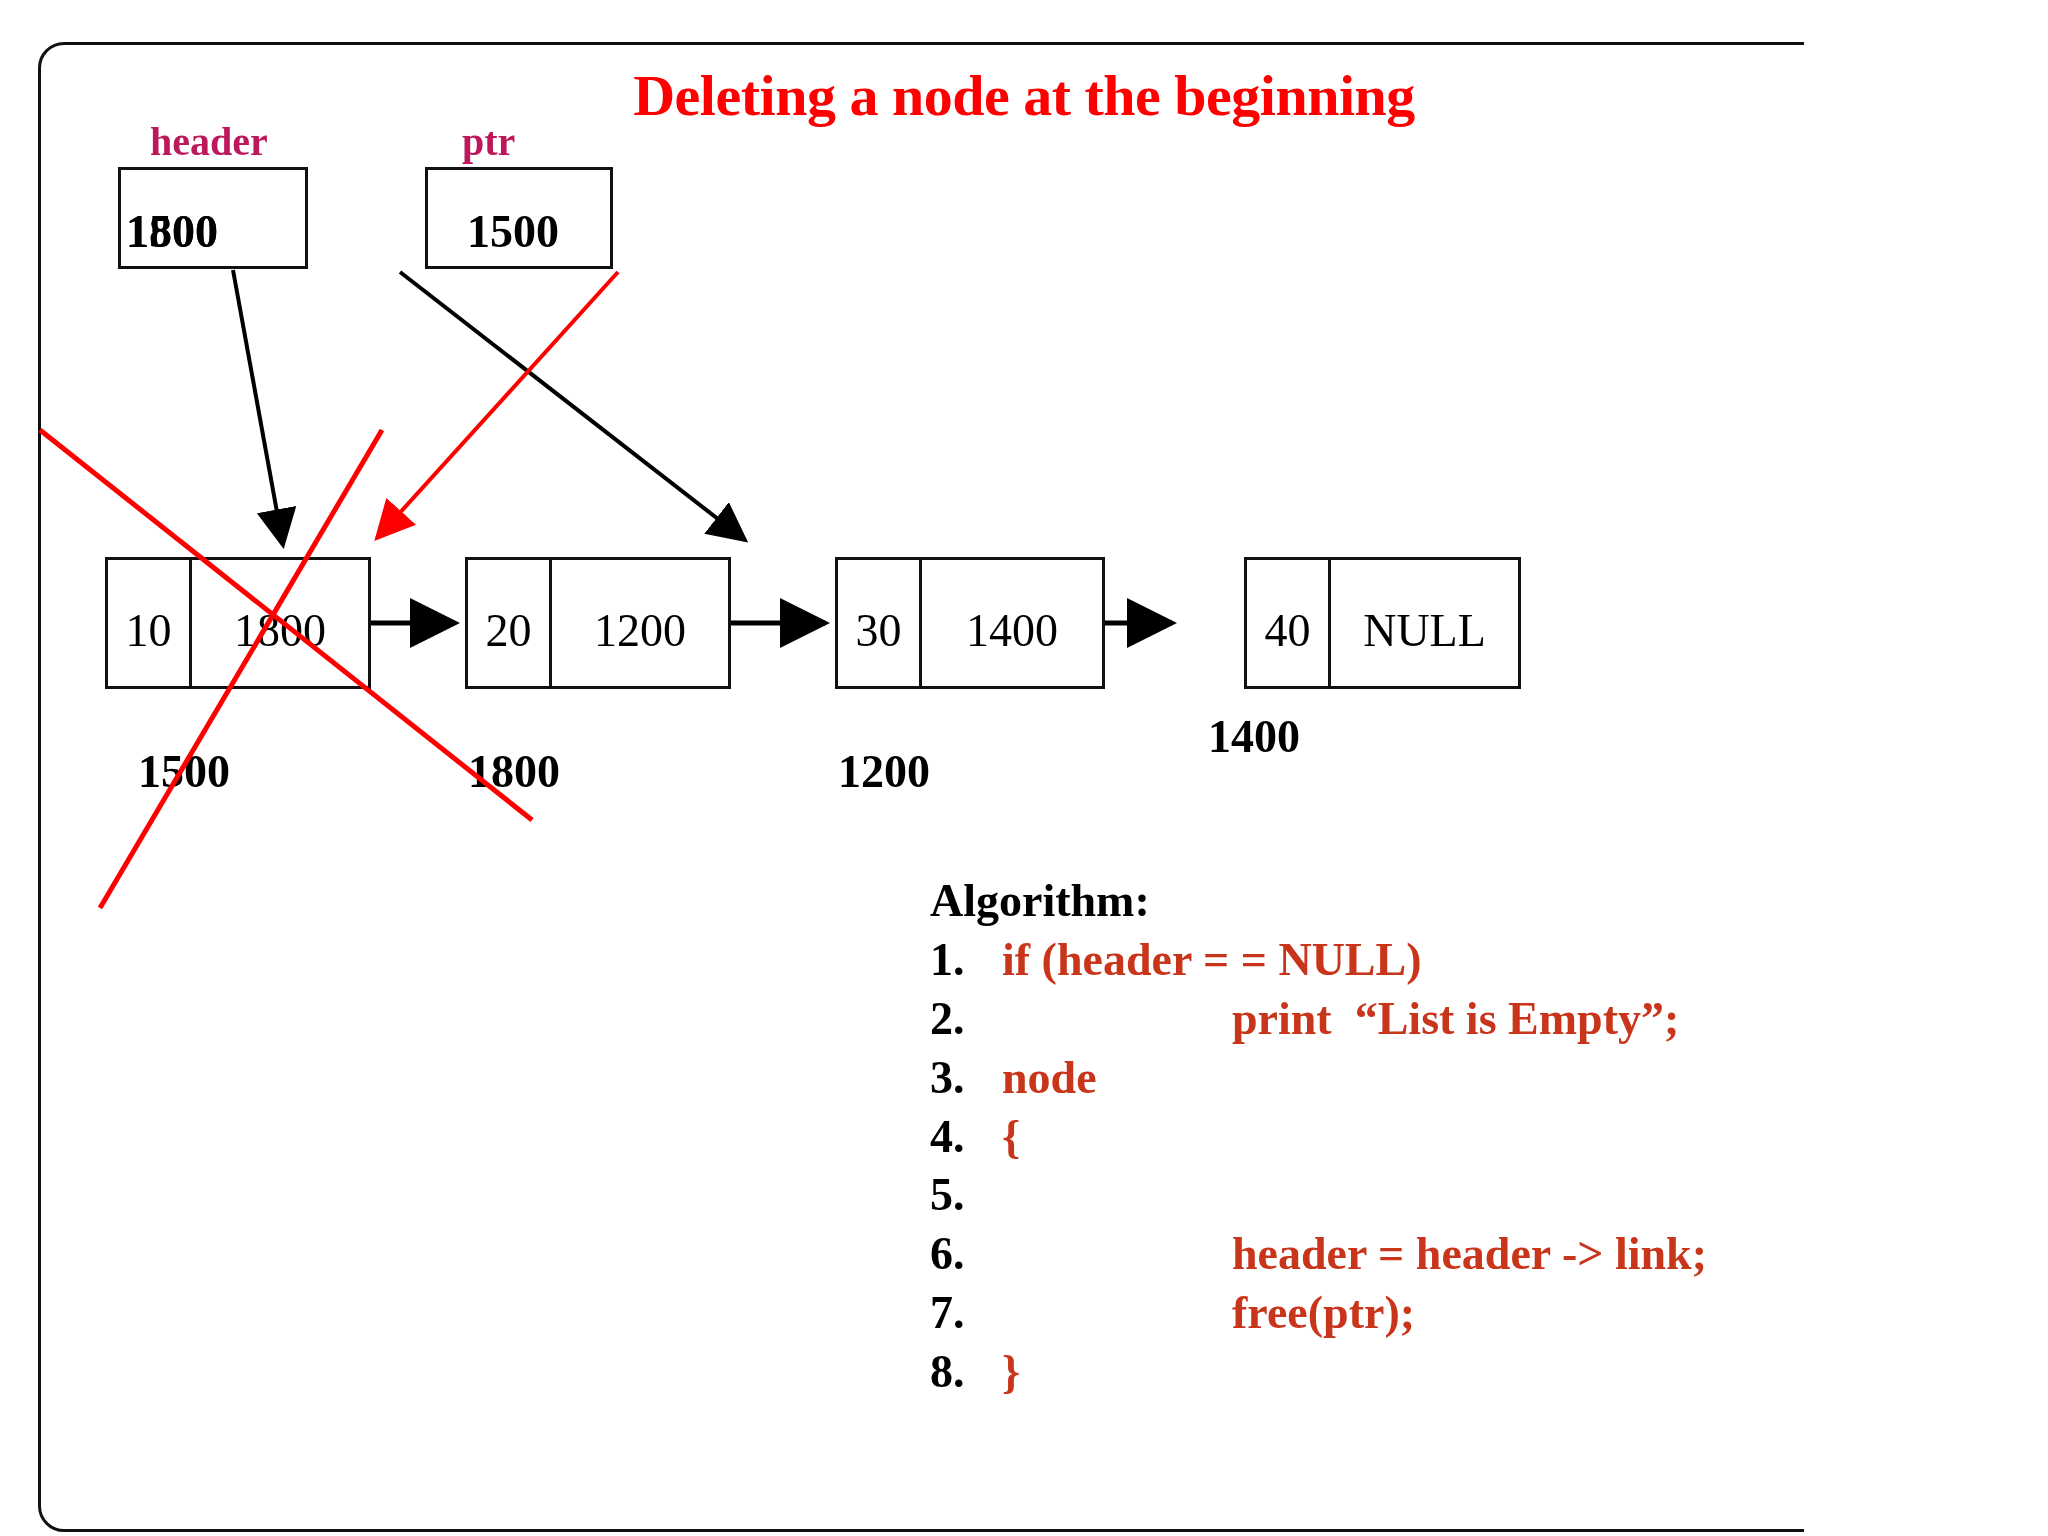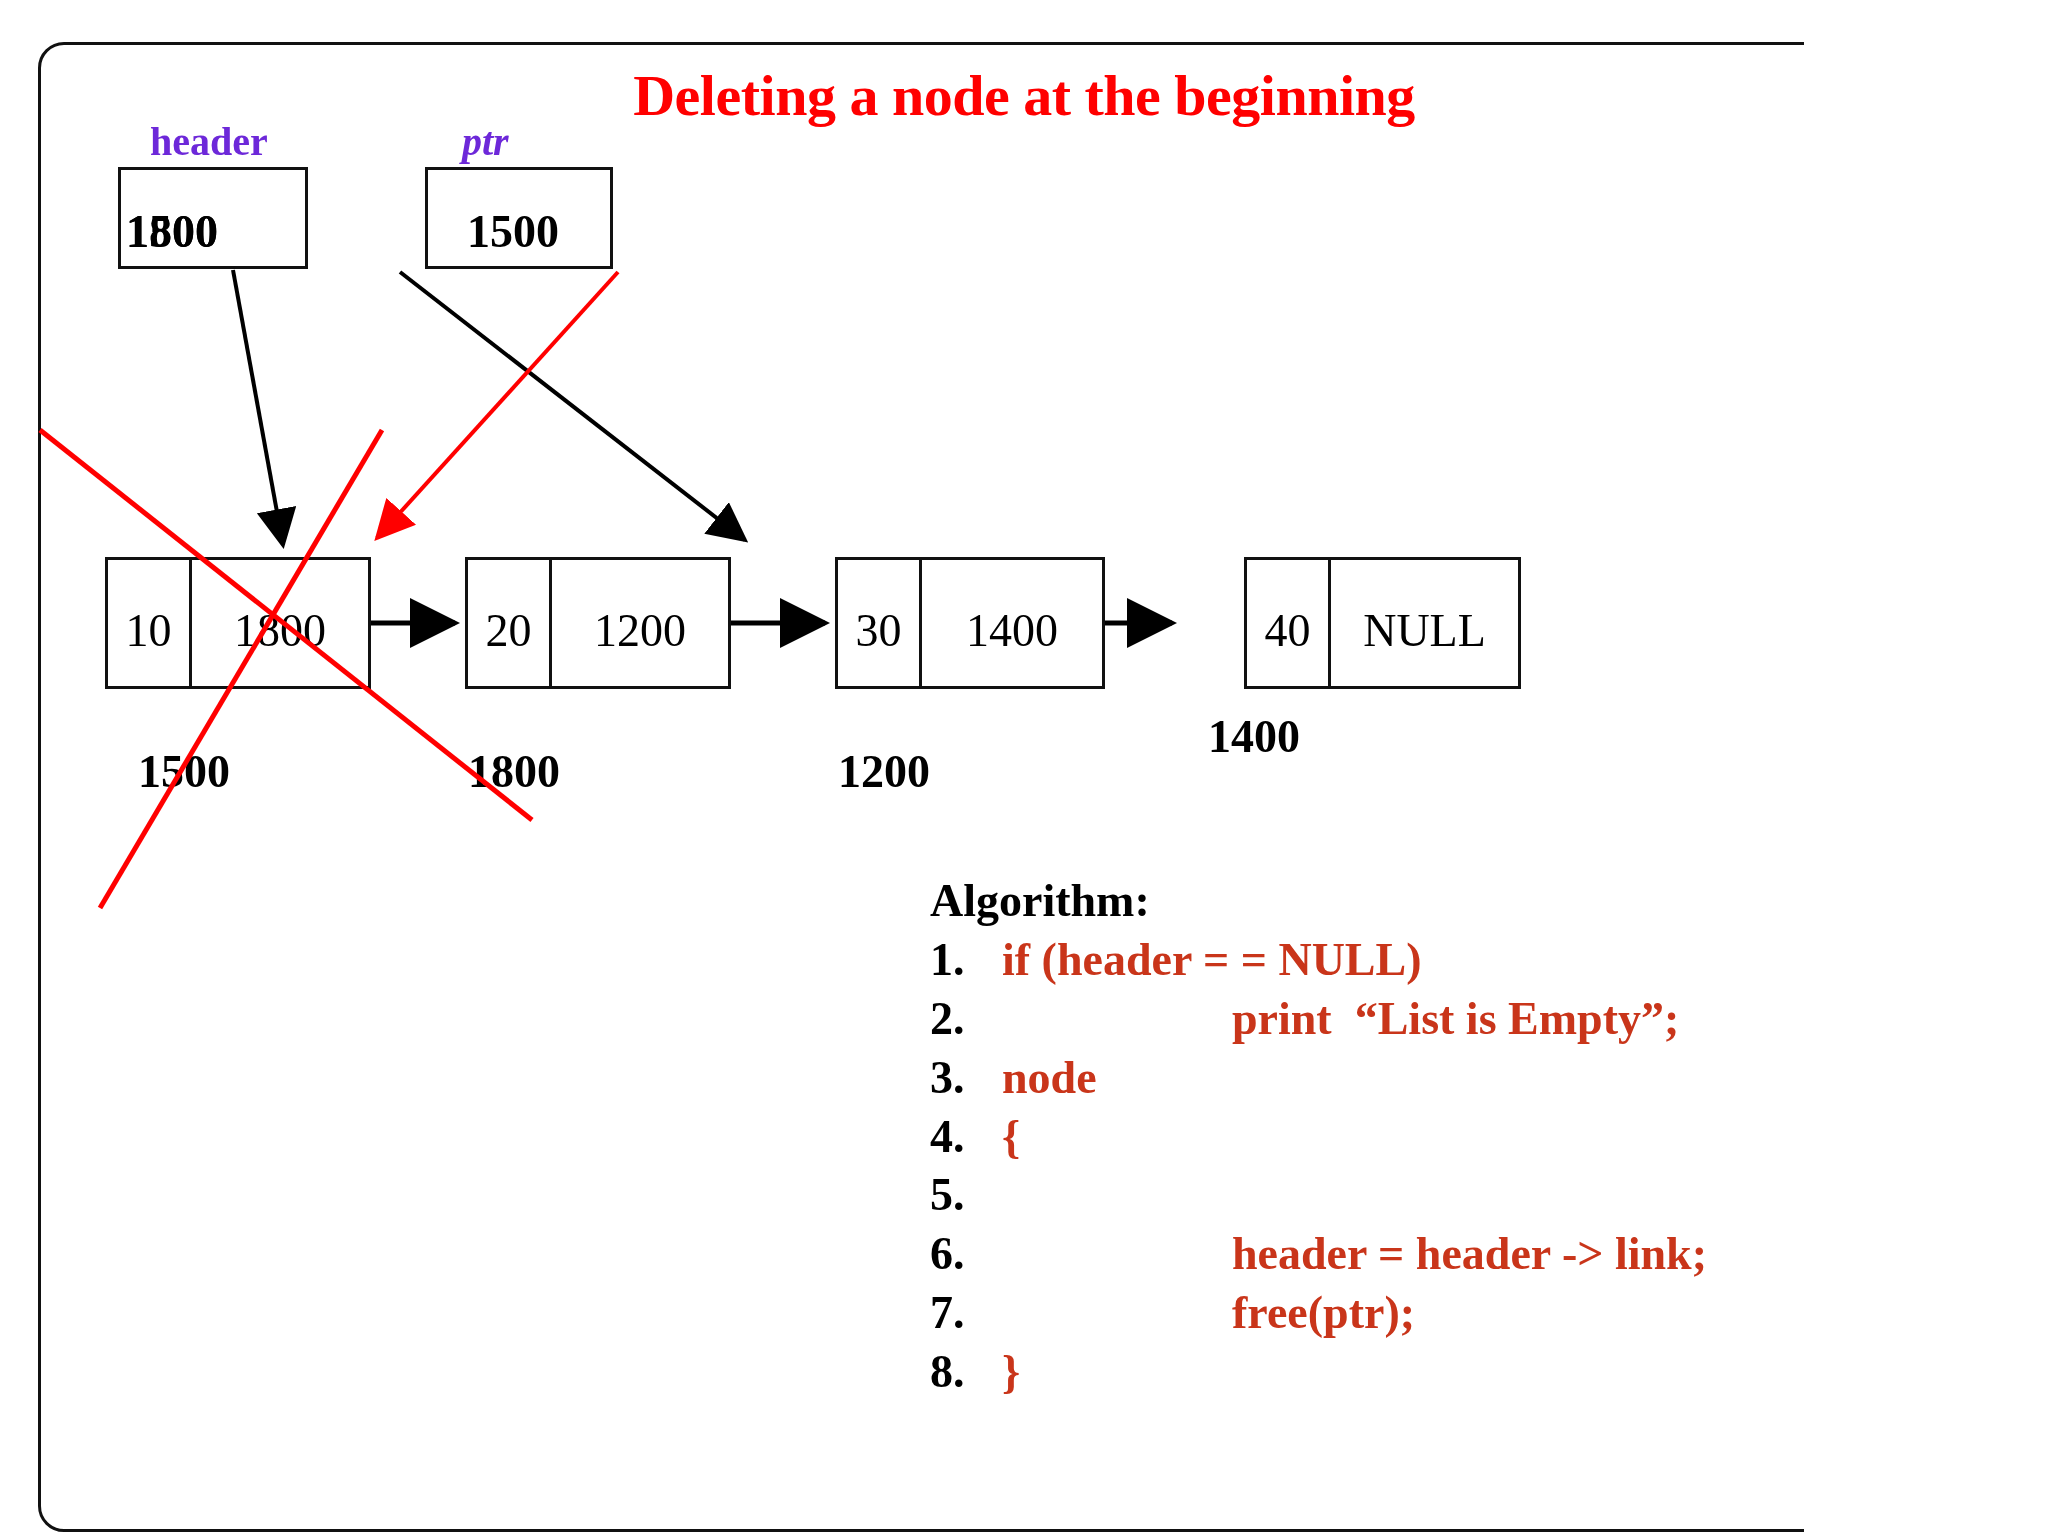--- a/index.html
+++ b/index.html
@@ -42,21 +42,21 @@
     font-size: 58px;
     letter-spacing: -0.5px;
     font-family: "Liberation Serif", "DejaVu Serif", serif;
   }
 
   
   .var-label {
     position: absolute;
     font-weight: bold;
     font-size: 40px;
-    color: #6d28d9;
+    color: #be185d;
     white-space: nowrap;
   }
   .var-box {
     position: absolute;
     border: 3px solid #111111;
     box-sizing: border-box;
     background: transparent;
   }
   .var-box-text {
     position: absolute;
@@ -154,21 +154,21 @@
 
   <div id="slide-border"></div>
 
   <div id="title">Deleting a node at the beginning</div>
 
   <div class="var-label" style="left:150px; top:118px;">header</div>
   <div class="var-box" style="left:118px; top:167px; width:190px; height:102px;"></div>
   <div class="var-box-text" style="left:126px; top:205px;">1500</div>
   <div class="var-box-text" style="left:126px; top:205px;">1800</div>
 
-  <div class="var-label" style="left:462px; top:118px;font-style:italic;">ptr</div>
+  <div class="var-label" style="left:462px; top:118px;">ptr</div>
   <div class="var-box" style="left:425px; top:167px; width:188px; height:102px;"></div>
   <div class="var-box-text" style="left:467px; top:205px;">1500</div>
 
   <div class="node" style="left:105px; top:557px; width:266px; height:132px;">
     <div class="cell-data" style="width:84px;">
       <span class="cell-text">10</span>
     </div>
     <div class="cell-link" style="flex:1;">
       <span class="cell-text">1800</span>
     </div>

